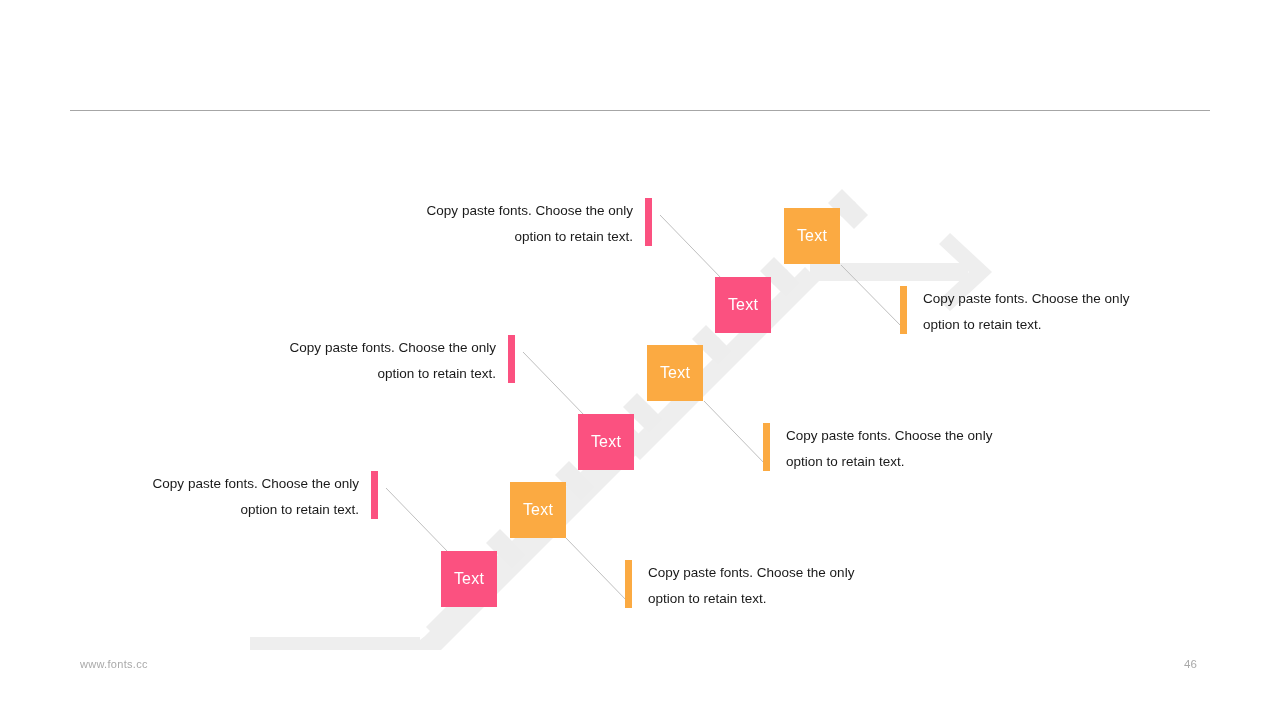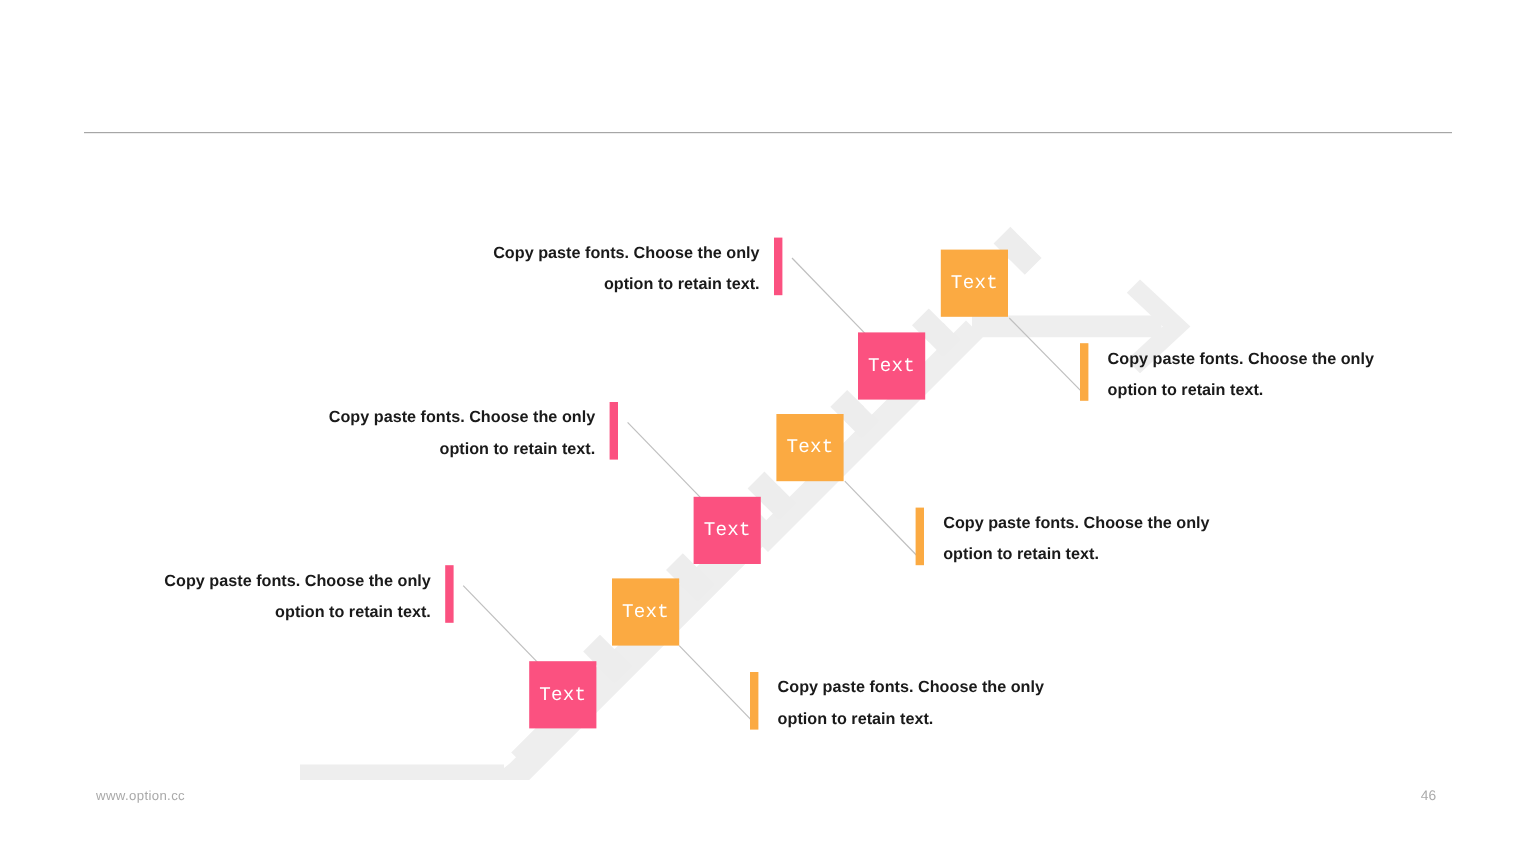--- a/index.html
+++ b/index.html
@@ -38,21 +38,20 @@
 
   
   .step-box{
     position:absolute;
     width:56px;height:56px;
     display:flex;align-items:center;justify-content:center;
     color:#ffffff;
     font-size:16px;
     letter-spacing:.2px;
     box-sizing:border-box;
-    font-family:Liberation Mono, monospace;
   }
 
   
   .callout{
     position:absolute;
     display:flex;
     align-items:flex-start;
     font-size:13.5px;
     line-height:26px;
     color:#1a1a1a;
@@ -73,21 +72,21 @@
     margin-right:12px;
     order:0;
   }
   .callout.left .bar{order:1;}
   .callout.right .bar{order:0;}
   .callout.right .body{
     text-align:left;
     margin-left:16px;
     order:1;
   }
-  .callout .line1,.callout .line2{white-space:nowrap;font-weight:bold;}
+  .callout .line1,.callout .line2{white-space:nowrap;}
 
   
   .footer-url{
     position:absolute;left:80px;top:658px;
     font-size:11px;color:#a9a9a9;letter-spacing:.3px;
   }
   .page-num{
     position:absolute;left:1184px;top:658px;
     font-size:11.5px;color:#a9a9a9;
   }
@@ -201,16 +200,16 @@
   </div>
 
   <div class="callout right" style="left:625px;top:560px;">
     <div class="bar" style="background:#FBAA42;"></div>
     <div class="body">
       <div class="line1">Copy paste fonts. Choose the only</div>
       <div class="line2">option to retain text.</div>
     </div>
   </div>
 
-  <div class="footer-url">www.option.cc</div>
+  <div class="footer-url">www.fonts.cc</div>
   <div class="page-num">46</div>
 
 </div>
 
 </body></html>

